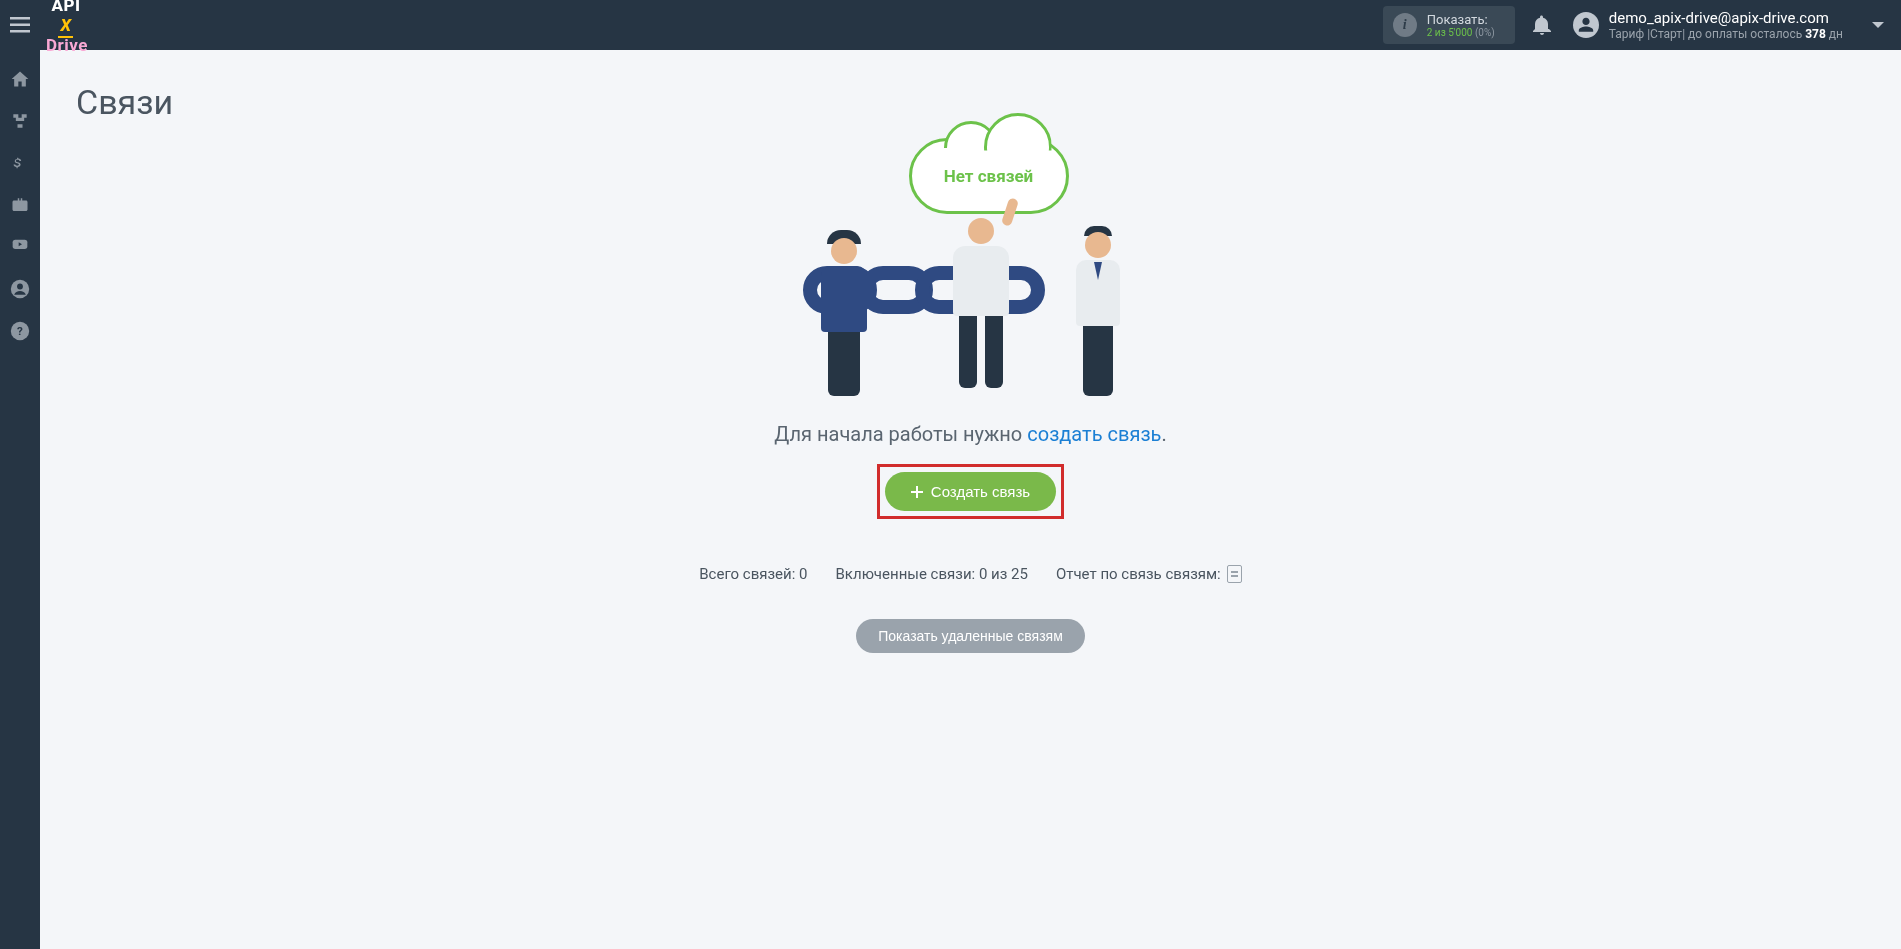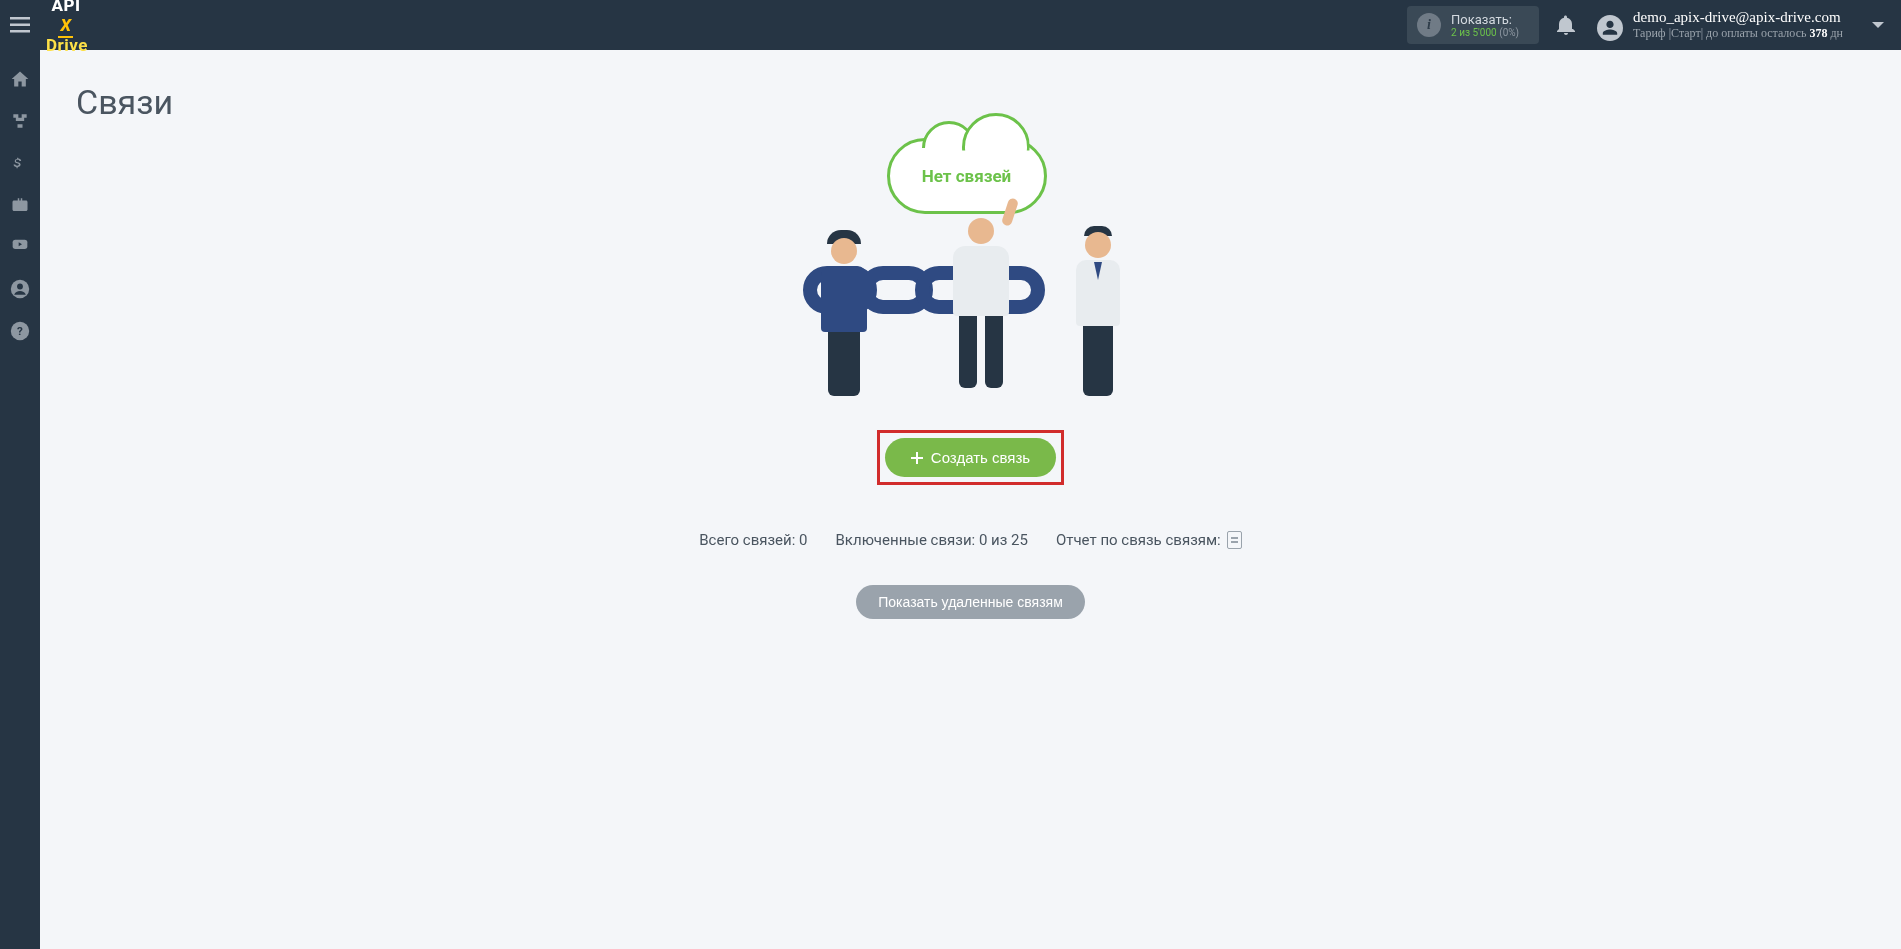--- a/index.html
+++ b/index.html
@@ -6,31 +6,31 @@
 body { font-family: -apple-system, BlinkMacSystemFont, "Segoe UI", Roboto, Arial, sans-serif; background:#f4f6f9; width:1901px; height:949px; overflow:hidden; }
 
 
 .header { height:50px; background:#263544; display:flex; align-items:center; color:#fff; }
 .hamburger { width:40px; height:50px; display:flex; align-items:center; justify-content:center; cursor:pointer; }
 .hamburger svg { fill:#c0c7cf; }
 .logo { display:flex; align-items:center; font-weight:700; font-size:17px; letter-spacing:0.5px; margin-left:4px;flex-direction:column; }
 .logo-api { color:#fff; font-weight:800; }
 .logo-x { position:relative; color:#ffc107; font-weight:800; font-style:italic; }
 .logo-x::after { content:""; position:absolute; bottom:-3px; left:-2px; right:-2px; height:2px; background:#ffc107; }
-.logo-drive { color:#fde047; font-weight:700; margin-left:2px; }
+.logo-drive { color:#f9a8d4; font-weight:700; margin-left:2px; }
 .header-spacer { flex:1; }
 .actions-box { background:#3a4956; border-radius:4px; padding:6px 20px 6px 10px; display:flex; align-items:center; gap:10px; margin-right:18px; }
 .info-circle { width:24px; height:24px; border-radius:50%; background:#707b86; display:flex; align-items:center; justify-content:center; font-family: Georgia, serif; font-style:italic; font-weight:bold; color:#2e3c49; font-size:14px; }
 .actions-text .line1 { font-size:13px; color:#d3d9df; }
 .actions-text .line2 { font-size:10px; }
 .actions-text .green { color:#6cc24a; }
 .actions-text .grey { color:#8d97a1; }
 .bell { margin-right:22px; display:flex; align-items:center; }
 .bell svg { fill:#c0c7cf; }
-.user-block { display:flex; align-items:flex-end; gap:10px; margin-right:6px;font-family:Liberation Serif, serif; }
+.user-block { display:flex; align-items:center; gap:10px; margin-right:6px; }
 .avatar { width:26px; height:26px; border-radius:50%; background:#c0c7cf; display:flex; align-items:center; justify-content:center; }
 .avatar svg { fill:#263544; }
 .user-info .email { font-size:15px; color:#fff; }
 .user-info .tariff { font-size:12px; color:#9aa3ac; }
 .user-info .tariff b { color:#fff; }
 .caret { margin:0 16px 0 22px; display:flex; align-items:center; }
 .caret svg { fill:#c0c7cf; }
 
 
 .sidebar { position:absolute; top:50px; left:0; width:40px; bottom:0; background:#263544; display:flex; flex-direction:column; align-items:center; padding-top:18px; gap:20px; }
@@ -41,21 +41,21 @@
 .main { position:absolute; top:50px; left:40px; right:0; bottom:0; padding:32px 36px; }
 .page-title { font-size:34px; color:#4a5560; font-weight:400; margin-bottom:10px; }
 .breadcrumb { font-size:14px; color:#5a6570; margin-bottom:12px; }
 .breadcrumb a { color:#1b7fd4; text-decoration:none; }
 .breadcrumb .sep { margin:0 6px; color:#8a929b; }
 
 .empty-area { display:flex; flex-direction:column; align-items:center; margin-top:16px; }
 
 
 .illus { width:360px; height:260px; position:relative; margin:0 auto 14px auto; }
-.cloud { position:absolute; top:0; left:96px; width:160px; height:76px; border:3px solid #6cc24a; border-radius:40px; background:#fff; display:flex; align-items:center; justify-content:center; }
+.cloud { position:absolute; top:0; left:118px; width:160px; height:76px; border:3px solid #6cc24a; border-radius:40px; background:#fff; display:flex; align-items:center; justify-content:center; }
 .cloud::before { content:""; position:absolute; top:-20px; left:32px; width:48px; height:48px; border:3px solid #6cc24a; border-radius:50%; background:#fff; clip-path: polygon(0 0, 100% 0, 100% 50%, 0 50%);}
 .cloud::after { content:""; position:absolute; top:-28px; left:72px; width:62px; height:62px; border:3px solid #6cc24a; border-radius:50%; background:#fff; clip-path: polygon(0 0, 100% 0, 100% 55%, 0 55%);}
 .cloud-text { font-size:17px; font-weight:700; color:#6cc24a; position:relative; z-index:2; }
 .cloud-bump { position:absolute; top:-14px; right:18px; width:36px; height:36px; border:3px solid #6cc24a; border-radius:50%; background:#fff; clip-path: polygon(0 0, 100% 0, 100% 50%, 0 50%);}
 
 .person { position:absolute; }
 .p1 { left:18px; top:92px; width:70px; height:168px; }
 .p2 { left:150px; top:80px; width:80px; height:180px; }
 .p3 { left:272px; top:88px; width:70px; height:172px; }
 .head { width:26px; height:26px; border-radius:50%; background:#e8b890; margin:0 auto; }
@@ -217,20 +217,23 @@
       <div class="person p3">
           <div class="hair"></div>
           <div class="head"></div>
           <div class="body">
             <div class="tie"></div>
           </div>
           <div class="legs"></div>
         </div>
     </div>
 
+    <div class="intro-text">
+      <span>Для начала работы нужно </span><a href="#">создать связь</a><span>.</span>
+    </div>
 
     <div class="create-wrap">
       <button class="create-btn">
         <svg width="12" height="12" viewBox="0 0 12 12">
             <rect x="5" y="0" width="2" height="12"></rect>
             <rect x="0" y="5" width="12" height="2"></rect>
           </svg>
         <span>Создать связь</span>
       </button>
     </div>

